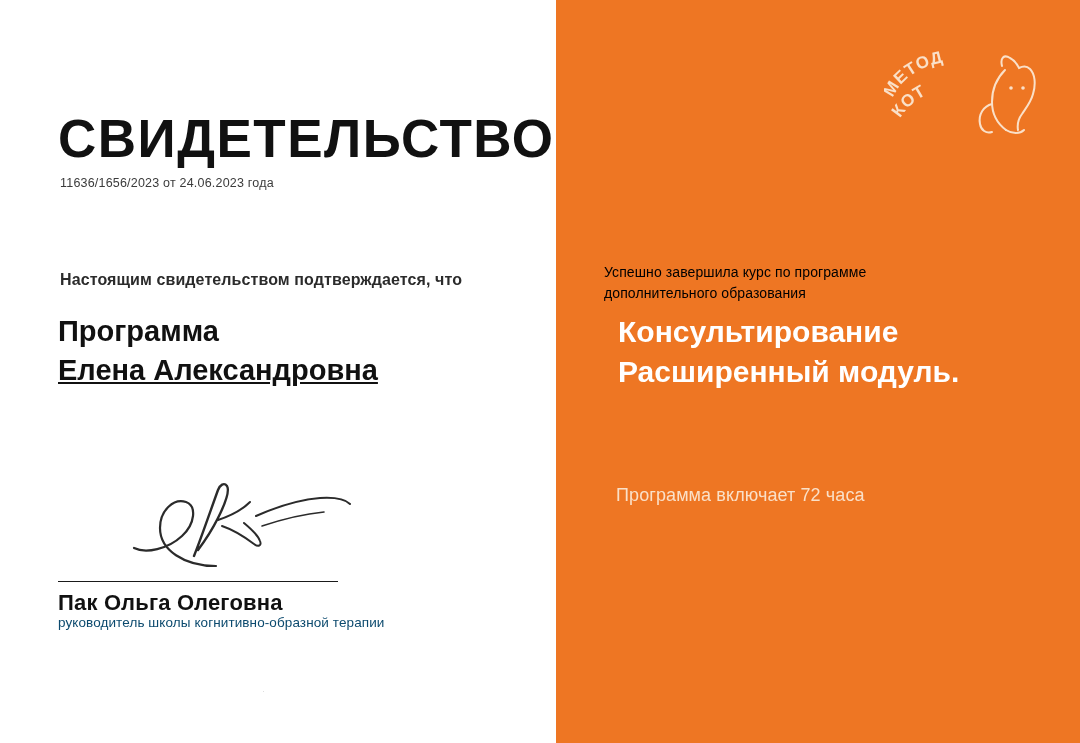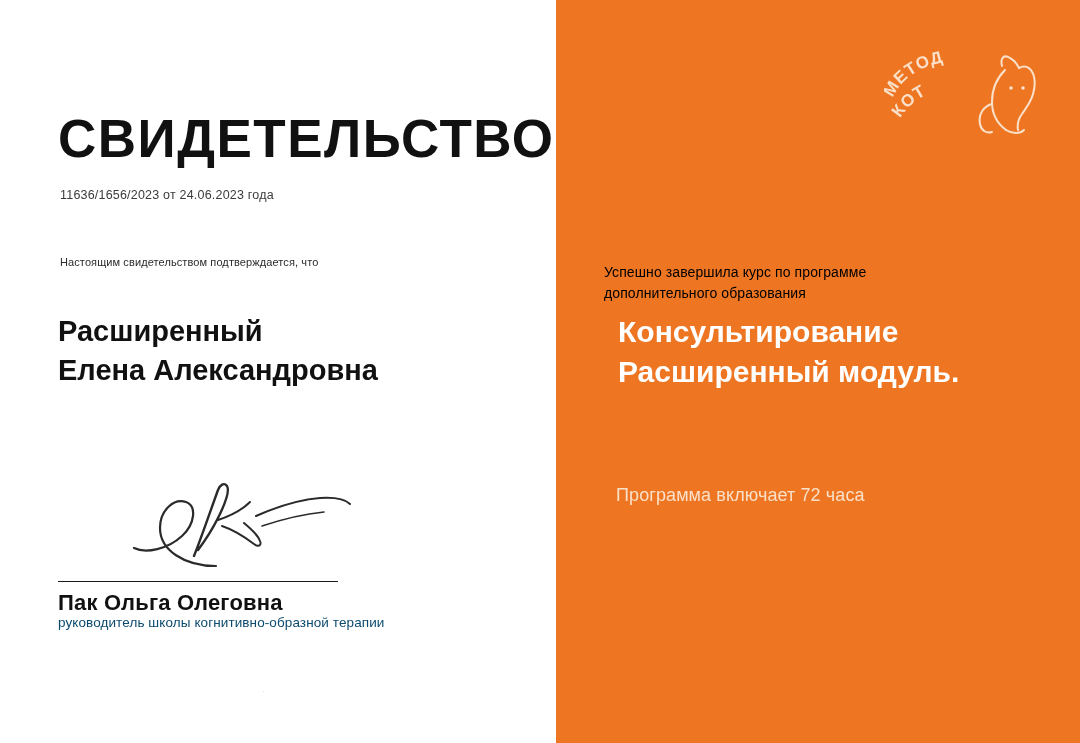--- a/index.html
+++ b/index.html
@@ -35,43 +35,44 @@
     font-size: 53px;
     font-weight: bold;
     letter-spacing: 1.5px;
     color: #111111;
     line-height: 1;
     white-space: nowrap;
   }
   .doc-number {
     position: absolute;
     left: 60px;
-    top: 188px;
+    top: 176px;
     font-size: 12.5px;
     color: #3b3b3b;
     letter-spacing: 0.2px;
   }
   .intro-line {
     position: absolute;
     left: 60px;
-    top: 256px;
-    font-size: 11px;
+    top: 271px;
+    font-size: 16px;
     color: #2b2b2b;
     letter-spacing: 0.1px;
+    font-weight: bold;
   }
   .recipient {
     position: absolute;
     left: 58px;
     top: 312px;
     font-size: 29px;
     font-weight: bold;
     color: #111111;
     line-height: 1.35;
   }
-  .recipient .ln2 { display: block; }
+  .recipient .ln2 { display: block; text-decoration: underline; }
 
   
   .signature-area {
     position: absolute;
     left: 58px;
     top: 470px;
     width: 300px;
     height: 115px;
   }
   .signature-svg {
@@ -164,21 +165,21 @@
 
   <div class="left-panel">
 
     <div class="title">СВИДЕТЕЛЬСТВО</div>
 
     <div class="doc-number">11636/1656/2023 от 24.06.2023 года</div>
 
     <div class="intro-line">Настоящим свидетельством подтверждается, что</div>
 
     <div class="recipient">
-      <span class="ln1">Расширенный</span>
+      <span class="ln1">Программа</span>
       <span class="ln2">Елена Александровна</span>
     </div>
 
     <div class="signature-area">
       <svg class="signature-svg" width="260" height="112" viewBox="0 0 260 112" fill="none">
         <path d="M118 96 C86 96, 62 80, 62 58 C62 40, 76 28, 88 32 C99 36, 97 54, 84 66 C70 79, 48 84, 36 78" stroke="#2b2b2b" stroke-width="2.2" fill="none" stroke-linecap="round"></path>
         <path d="M96 86 C104 66, 112 42, 120 20 C122 15, 126 12, 129 16 C132 21, 127 34, 120 48 C114 60, 106 72, 100 80" stroke="#2b2b2b" stroke-width="2.4" fill="none" stroke-linecap="round"></path>
         <path d="M120 50 C132 46, 144 40, 152 32" stroke="#2b2b2b" stroke-width="2" fill="none" stroke-linecap="round"></path>
         <path d="M124 56 C136 60, 148 68, 156 74 C160 77, 164 76, 162 71 C160 65, 152 58, 146 53" stroke="#2b2b2b" stroke-width="2" fill="none" stroke-linecap="round"></path>
         <path d="M158 46 C176 38, 198 30, 222 28 C238 27, 248 30, 252 34" stroke="#2b2b2b" stroke-width="2" fill="none" stroke-linecap="round"></path>

